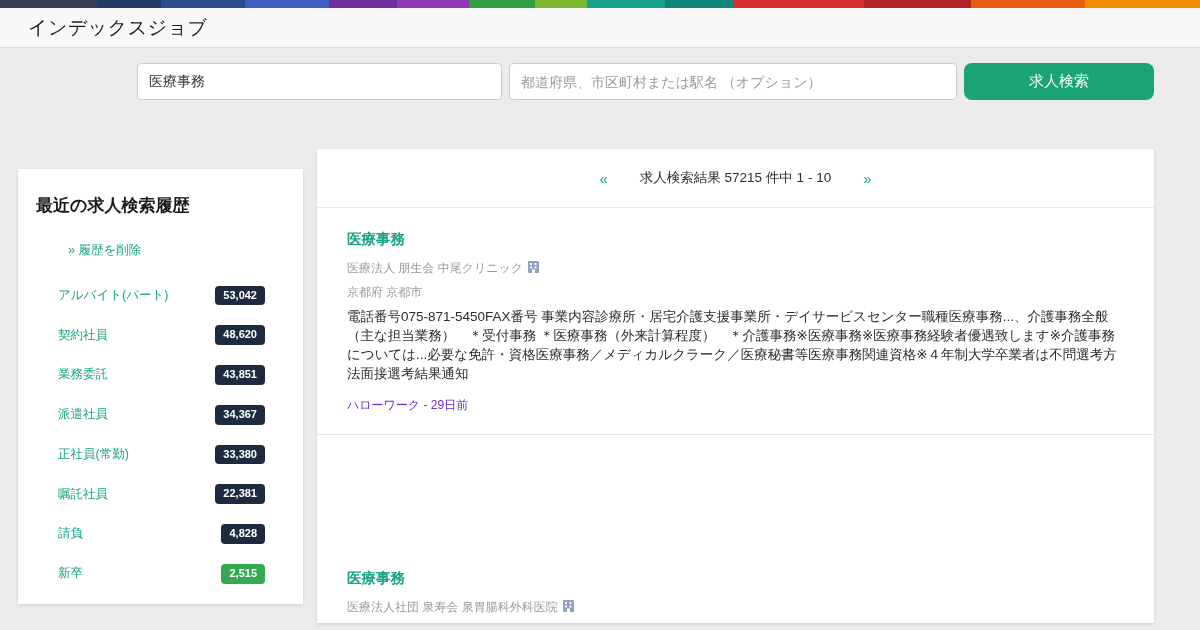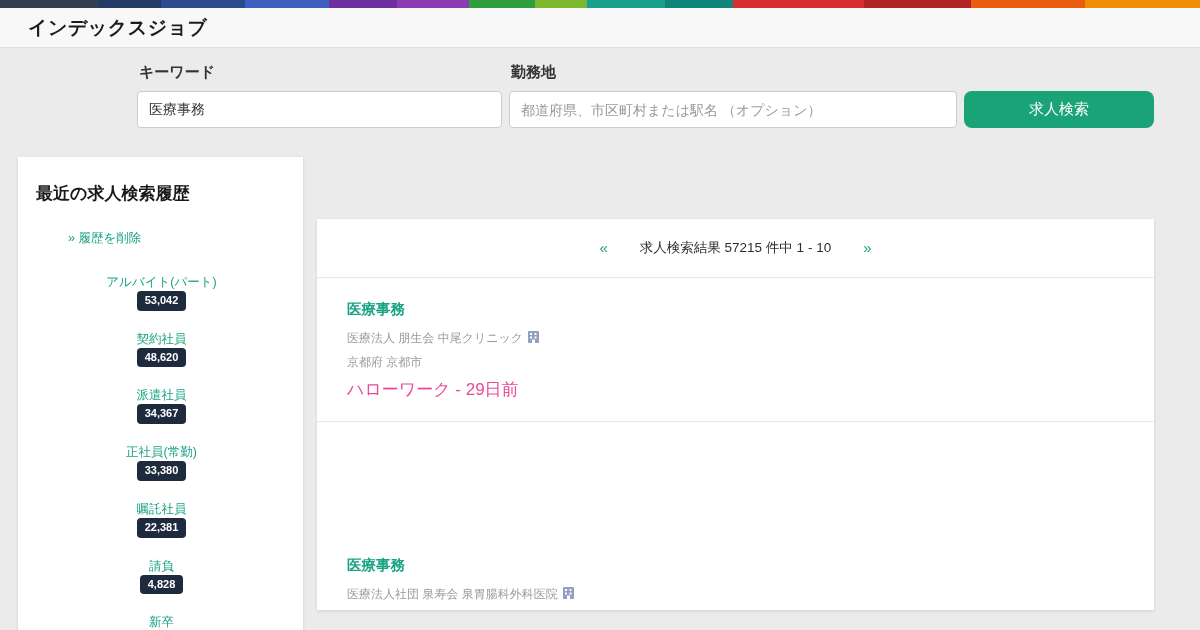--- a/index.html
+++ b/index.html
@@ -13,21 +13,21 @@
   
   .stripe { display: flex; height: 8px; width: 100%; }
   .stripe div { height: 100%; }
 
   
   .header {
     background: #f8f8f8; border-bottom: 1px solid #e0e0e0;
     height: 40px; display: flex; align-items: center; padding-left: 28px;
   }
   .header h1 {
-    margin: 0; font-size: 19px; font-weight: bold; color: #1b1b1b;
+    margin: 0; font-size: 19px; font-weight: normal; color: #1b1b1b;
     letter-spacing: .5px; cursor: pointer;
   }
 
   
   .search {
     padding: 15px 46px 22px 137px;
     display: flex; align-items: flex-end; gap: 7px;
   }
   .fgroup label {
     display: block; font-size: 15px; font-weight: bold; color: #333;
@@ -62,21 +62,20 @@
   }
   .clear-link {
     display: inline-block; margin: 25px 0 0 50px;
     color: #18a383; font-size: 12.5px; text-decoration: none; cursor: pointer;
   }
   .employment-title { margin-top: 47px; }
   .emp-list { list-style: none; margin: 27px 0 0; padding: 0 38px 0 40px; }
   .emp-list li {
     display: flex; justify-content: space-between; align-items: center;
     margin-bottom: 20px;
-    flex-direction: column;
   }
   .emp-link { color: #18a383; font-size: 12.5px; text-decoration: none; cursor: pointer; }
   .badge {
     background: #1e2b3e; color: #fff; font-size: 11px; font-weight: bold;
     padding: 3px 8px; border-radius: 4px; line-height: 1.25; white-space: nowrap;
   }
   .badge.green { background: #35a854; }
 
   
   .main { flex: 1; overflow: hidden; }
@@ -90,21 +89,21 @@
   .job-title {
     display: inline-block; color: #18a383; font-size: 14.5px; font-weight: bold;
     text-decoration: none; margin-bottom: 11px; cursor: pointer;
   }
   .job-meta {
     color: #9b9b9b; font-size: 12px; margin-bottom: 7px;
     display: flex; align-items: center; gap: 5px;
   }
   .job-salary { color: #8d8d8d; font-size: 12.5px; margin-bottom: 11px; }
   .job-desc { color: #2b2b2b; font-size: 13.5px; line-height: 1.4; margin-bottom: 13px; }
-  .job-source { color: #ec4899; font-size: 17px; padding-bottom: 20px; }
+  .job-source { color: #6d28d9; font-size: 12px; padding-bottom: 20px; }
   .divider { border-top: 1px solid #e9e9e9; }
   .ad-space { height: 112px; }
 </style>
 </head>
 <body>
 
 <div class="stripe">
     <div style="background: rgb(52, 63, 84); flex-grow: 90;"></div>
     <div style="background: rgb(35, 58, 102); flex-grow: 58;"></div>
     <div style="background: rgb(44, 74, 140); flex-grow: 77;"></div>
@@ -120,43 +119,45 @@
     <div style="background: rgb(232, 93, 14); flex-grow: 105;"></div>
     <div style="background: rgb(239, 141, 5); flex-grow: 105;"></div>
   </div>
 
 <div class="header">
   <h1>インデックスジョブ</h1>
 </div>
 
 <div class="search">
   <div class="fgroup keyword">
-    <label>キーワード</label>
     <input type="text" value="医療事務" style="">
   </div>
   <div class="fgroup location">
-    <label>勤務地</label>
     <input type="text" placeholder="都道府県、市区町村または駅名 （オプション）" style="">
   </div>
   <button class="search-btn">求人検索</button>
 </div>
 
 <div class="content">
 
   <div class="sidebar card">
     <div class="side-title">最近の求人検索履歴</div>
     <a class="clear-link">» 履歴を削除</a>
     <ul class="emp-list">
       <li>
         <a class="emp-link">アルバイト(パート)</a>
         <span class="badge">53,042</span>
       </li>
       <li>
         <a class="emp-link">契約社員</a>
         <span class="badge">48,620</span>
+      </li>
+      <li>
+        <a class="emp-link">業務委託</a>
+        <span class="badge">43,851</span>
       </li>
       <li>
         <a class="emp-link">派遣社員</a>
         <span class="badge">34,367</span>
       </li>
       <li>
         <a class="emp-link">正社員(常勤)</a>
         <span class="badge">33,380</span>
       </li>
       <li>
@@ -190,20 +191,21 @@
               <rect width="11" height="12" rx="1" fill="#8fa0c0"></rect>
               <rect x="2" y="2" width="2" height="2" fill="#fff"></rect>
               <rect x="6.5" y="2" width="2" height="2" fill="#fff"></rect>
               <rect x="2" y="5.5" width="2" height="2" fill="#fff"></rect>
               <rect x="6.5" y="5.5" width="2" height="2" fill="#fff"></rect>
               <rect x="4" y="8.5" width="3" height="3.5" fill="#fff"></rect>
             </svg>
         </span>
       </div>
       <div class="job-meta">京都府 京都市</div>
+      <div class="job-desc">電話番号075-871-5450FAX番号 事業内容診療所・居宅介護支援事業所・デイサービスセンター職種医療事務...、介護事務全般（主な担当業務）　＊受付事務 ＊医療事務（外来計算程度）　＊介護事務※医療事務※医療事務経験者優遇致します※介護事務については...必要な免許・資格医療事務／メディカルクラーク／医療秘書等医療事務関連資格※４年制大学卒業者は不問選考方法面接選考結果通知</div>
       <div class="job-source">ハローワーク - 29日前</div>
     </div>
 
     <div class="divider"></div>
     <div class="ad-space"></div>
 
     <div class="job">
       <a class="job-title">医療事務</a>
       <div class="job-meta">
         <span>医療法人社団 泉寿会 泉胃腸科外科医院</span>

